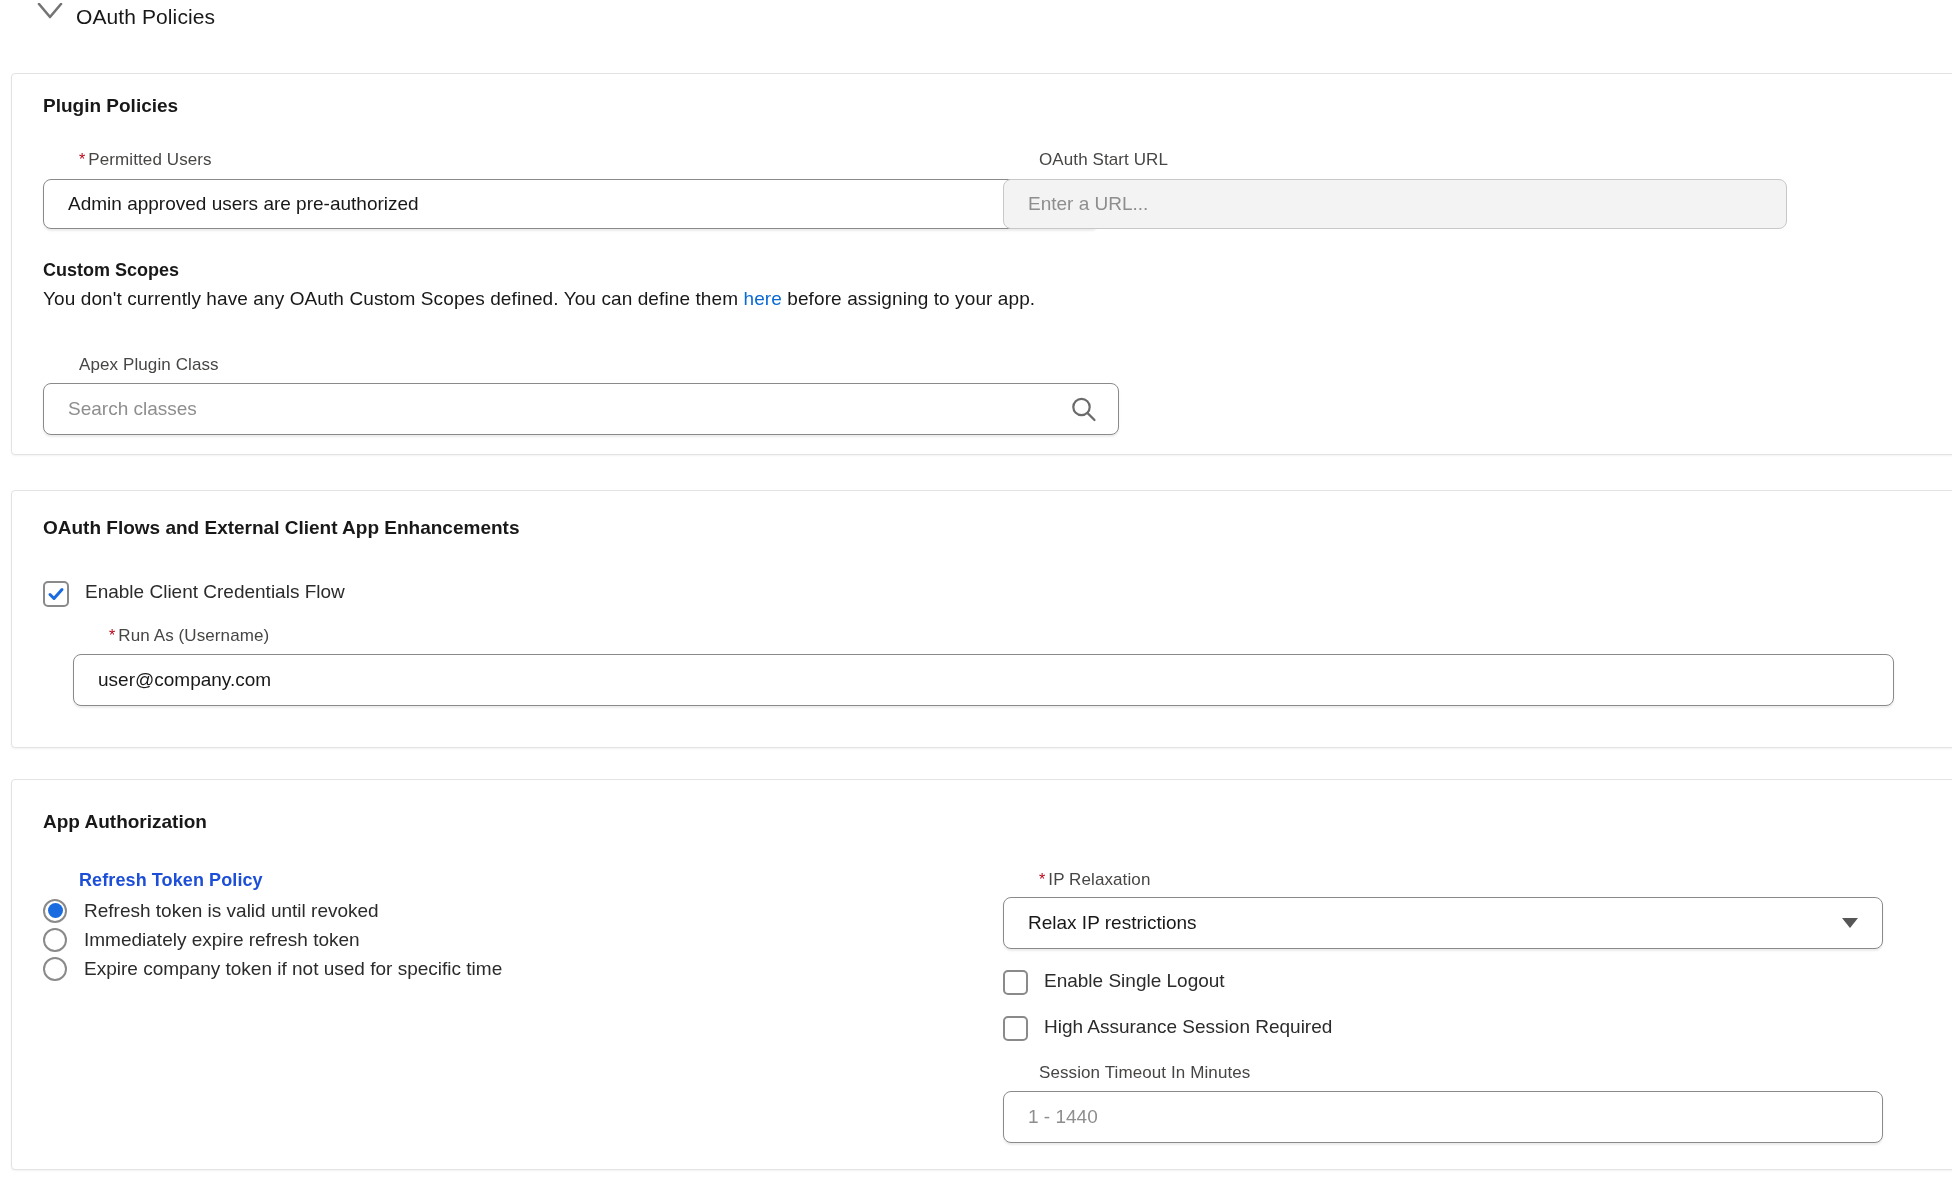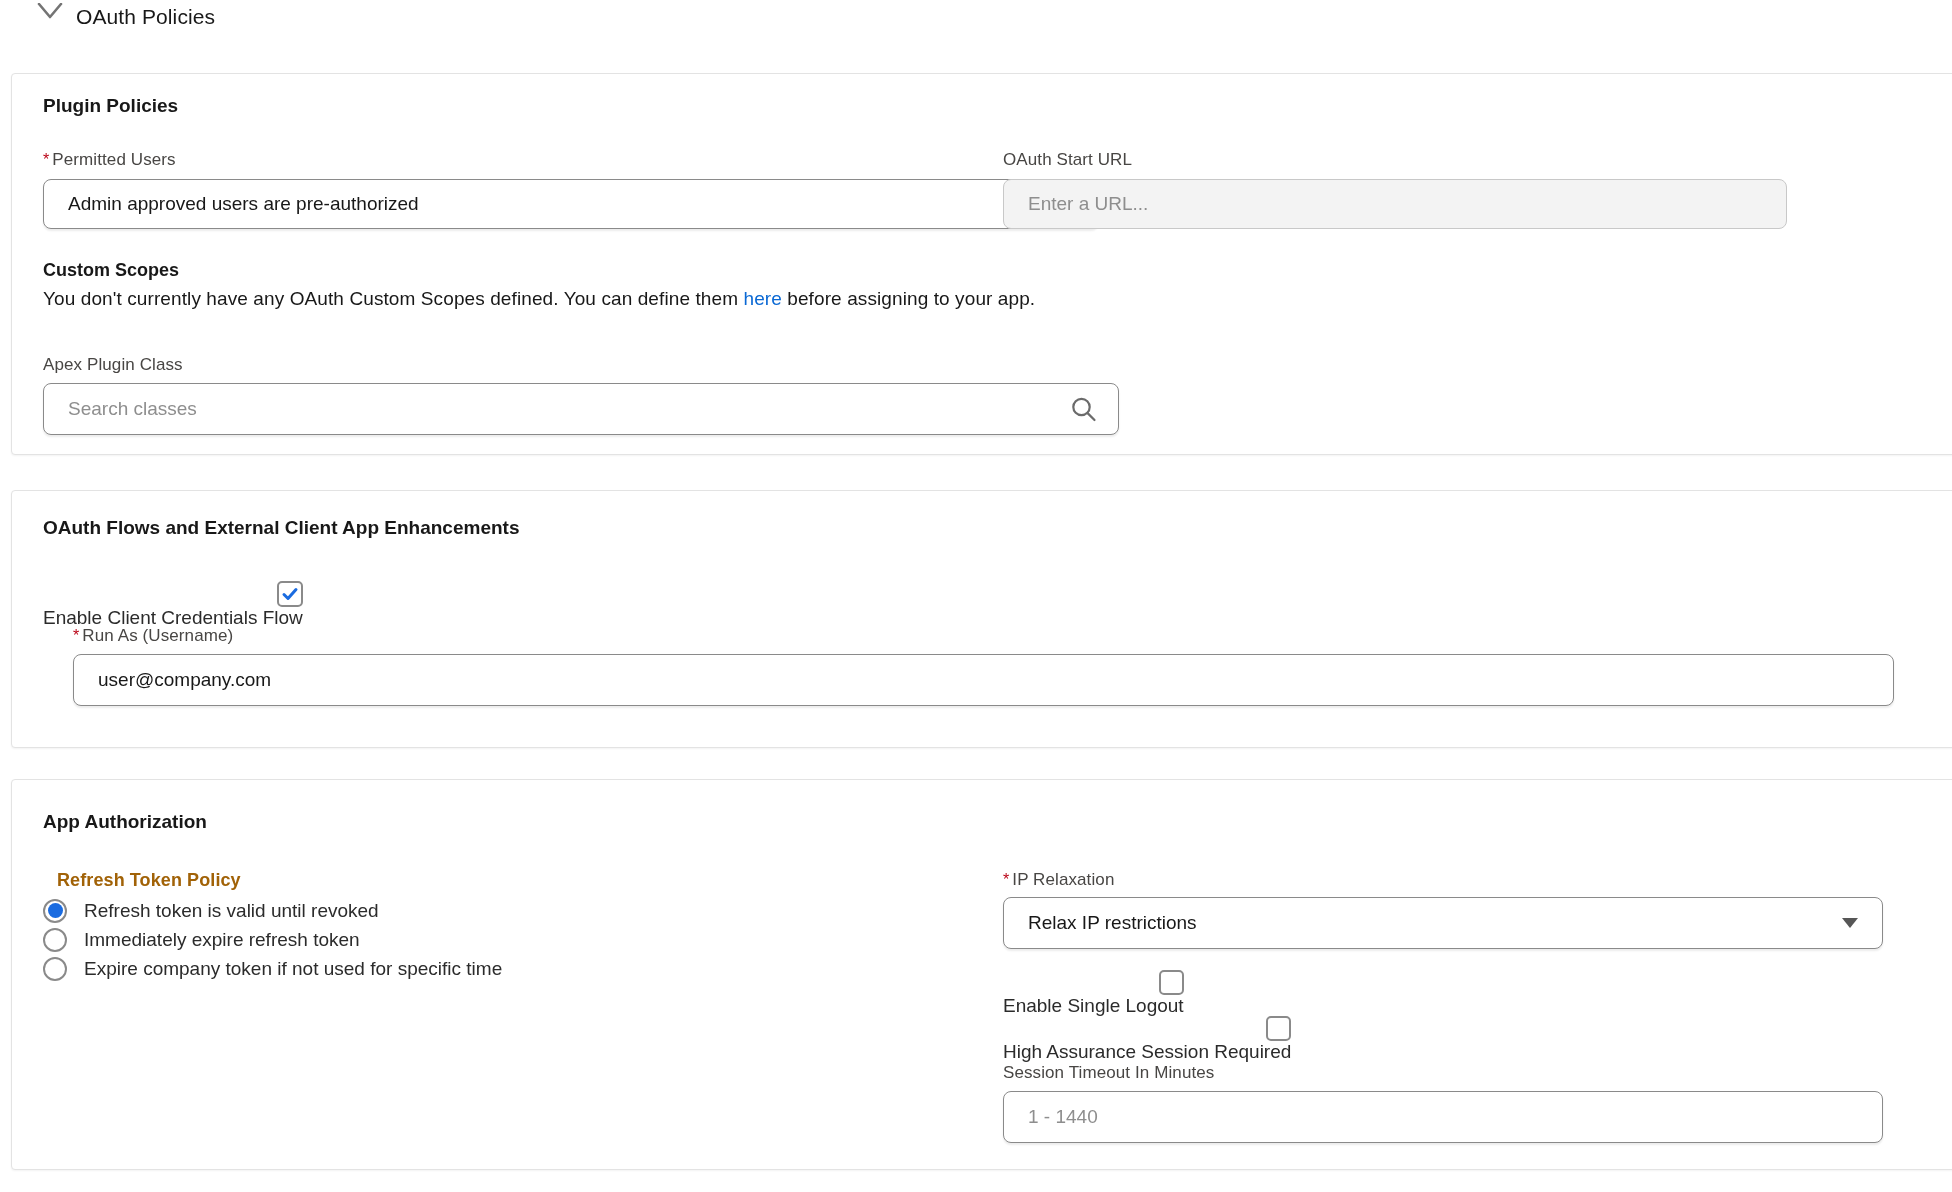--- a/index.html
+++ b/index.html
@@ -23,21 +23,21 @@
     border: 1px solid #e3e3e3;
     border-radius: 4px;
     box-shadow: 0 1px 2px rgba(0,0,0,0.05);
   }
   #card-plugin-policies { top: 73px; height: 382px; }
   #card-oauth-flows    { top: 490px; height: 258px; }
   #card-app-auth       { top: 779px; height: 391px; }
 
   .card-title { font-size: 19px; font-weight: 700; color: #181818; }
 
-  .field-label { font-size: 17px; color: #484644; letter-spacing: 0.1px; }
+  .field-label { font-size: 17px; color: #484644; letter-spacing: 0.1px; margin-left: 36px; }
   .req { color: #ba0517; margin-right: 3px; font-size: 16px; }
 
   
   .control {
     border: 1px solid #8a8a8a;
     border-radius: 8px;
     background: #ffffff;
     box-shadow: 0 2px 2px rgba(0,0,0,0.08);
     display: flex;
     align-items: center;
@@ -69,21 +69,21 @@
   input.disabled-input {
     background: #f3f3f3;
     border-color: #c8c8c8;
     box-shadow: none;
   }
   .search-wrap { position: relative; }
   .search-wrap input { padding-right: 64px; }
   .search-icon { position: absolute; right: 22px; top: 50%; transform: translateY(-50%); width: 27px; height: 27px; }
 
   
-  .checkbox-row { display: flex; align-items: flex-end; cursor: pointer; flex-direction: column; }
+  .checkbox-row { display: flex; align-items: flex-start; gap: 16px; cursor: pointer; }
   .checkbox {
     width: 26px; height: 26px;
     border: 2px solid #8a8a8a;
     border-radius: 5px;
     background: #ffffff;
     display: flex; align-items: center; justify-content: center;
     flex: 0 0 auto;
   }
   .checkbox svg { width: 18px; height: 18px; }
   .checkbox.small { width: 25px; height: 25px; }
@@ -168,21 +168,21 @@
     <span class="req">*</span><span>Run As (Username)</span>
   </div>
   <div class="abs" style="left:61px; top:163px; width:1821px; height:52px;">
     <input class="text-input" type="text" value="user@company.com" style="">
   </div>
 </div>
 
 <div class="abs card" id="card-app-auth">
   <div class="abs card-title" style="left:31px; top:31px;">App Authorization</div>
 
-  <div class="abs field-label" style="left:45px; top:90px; font-weight:700; color:#a16207; font-size:18px;">Refresh Token Policy</div>
+  <div class="abs field-label" style="left:31px; top:90px; font-weight:700; color:#1d4ed8; font-size:18px;">Refresh Token Policy</div>
 
   <div class="abs" style="left:31px; top:116px;">
     <div class="radio-row">
       <span class="radio selected">
           <span class="dot"></span>
         </span>
       <span class="radio-label">Refresh token is valid until revoked</span>
     </div>
     <div class="radio-row">
       <span class="radio">

